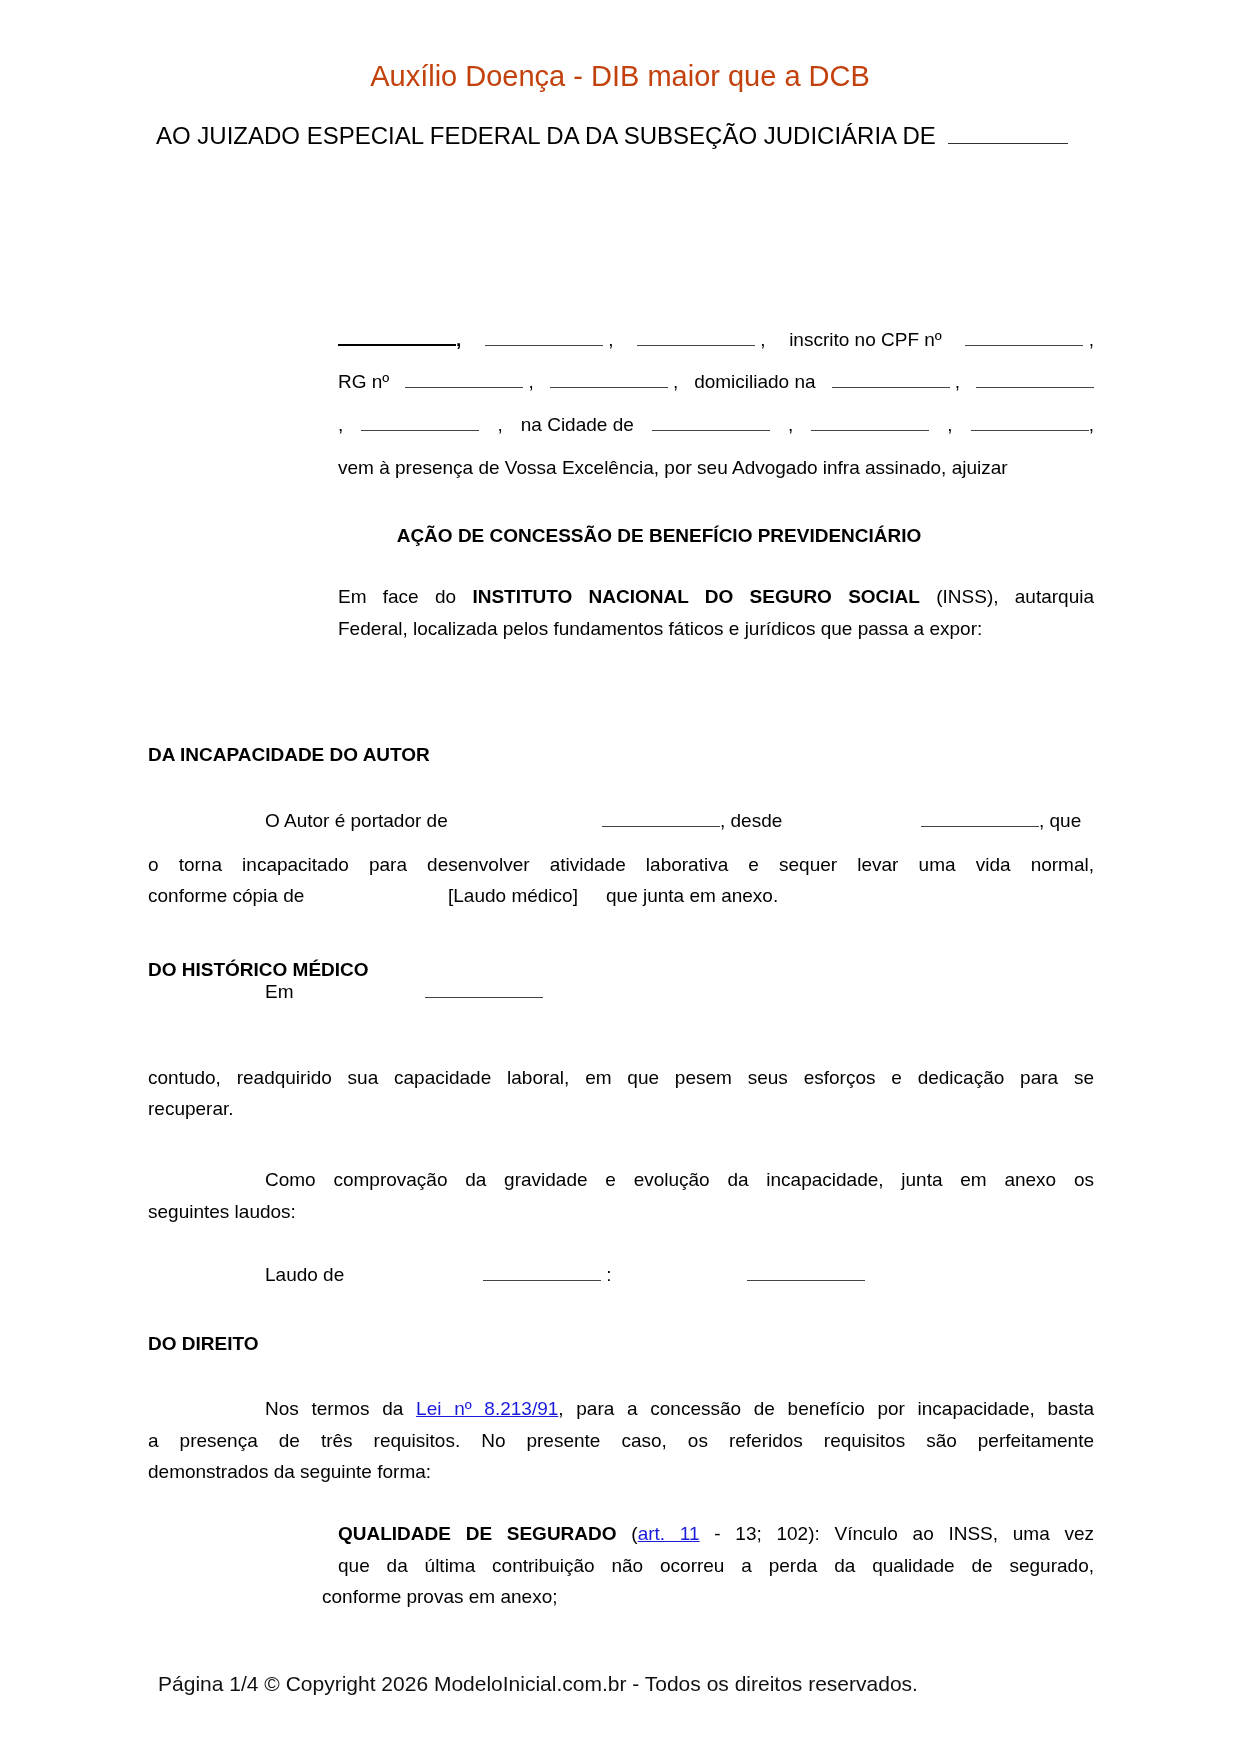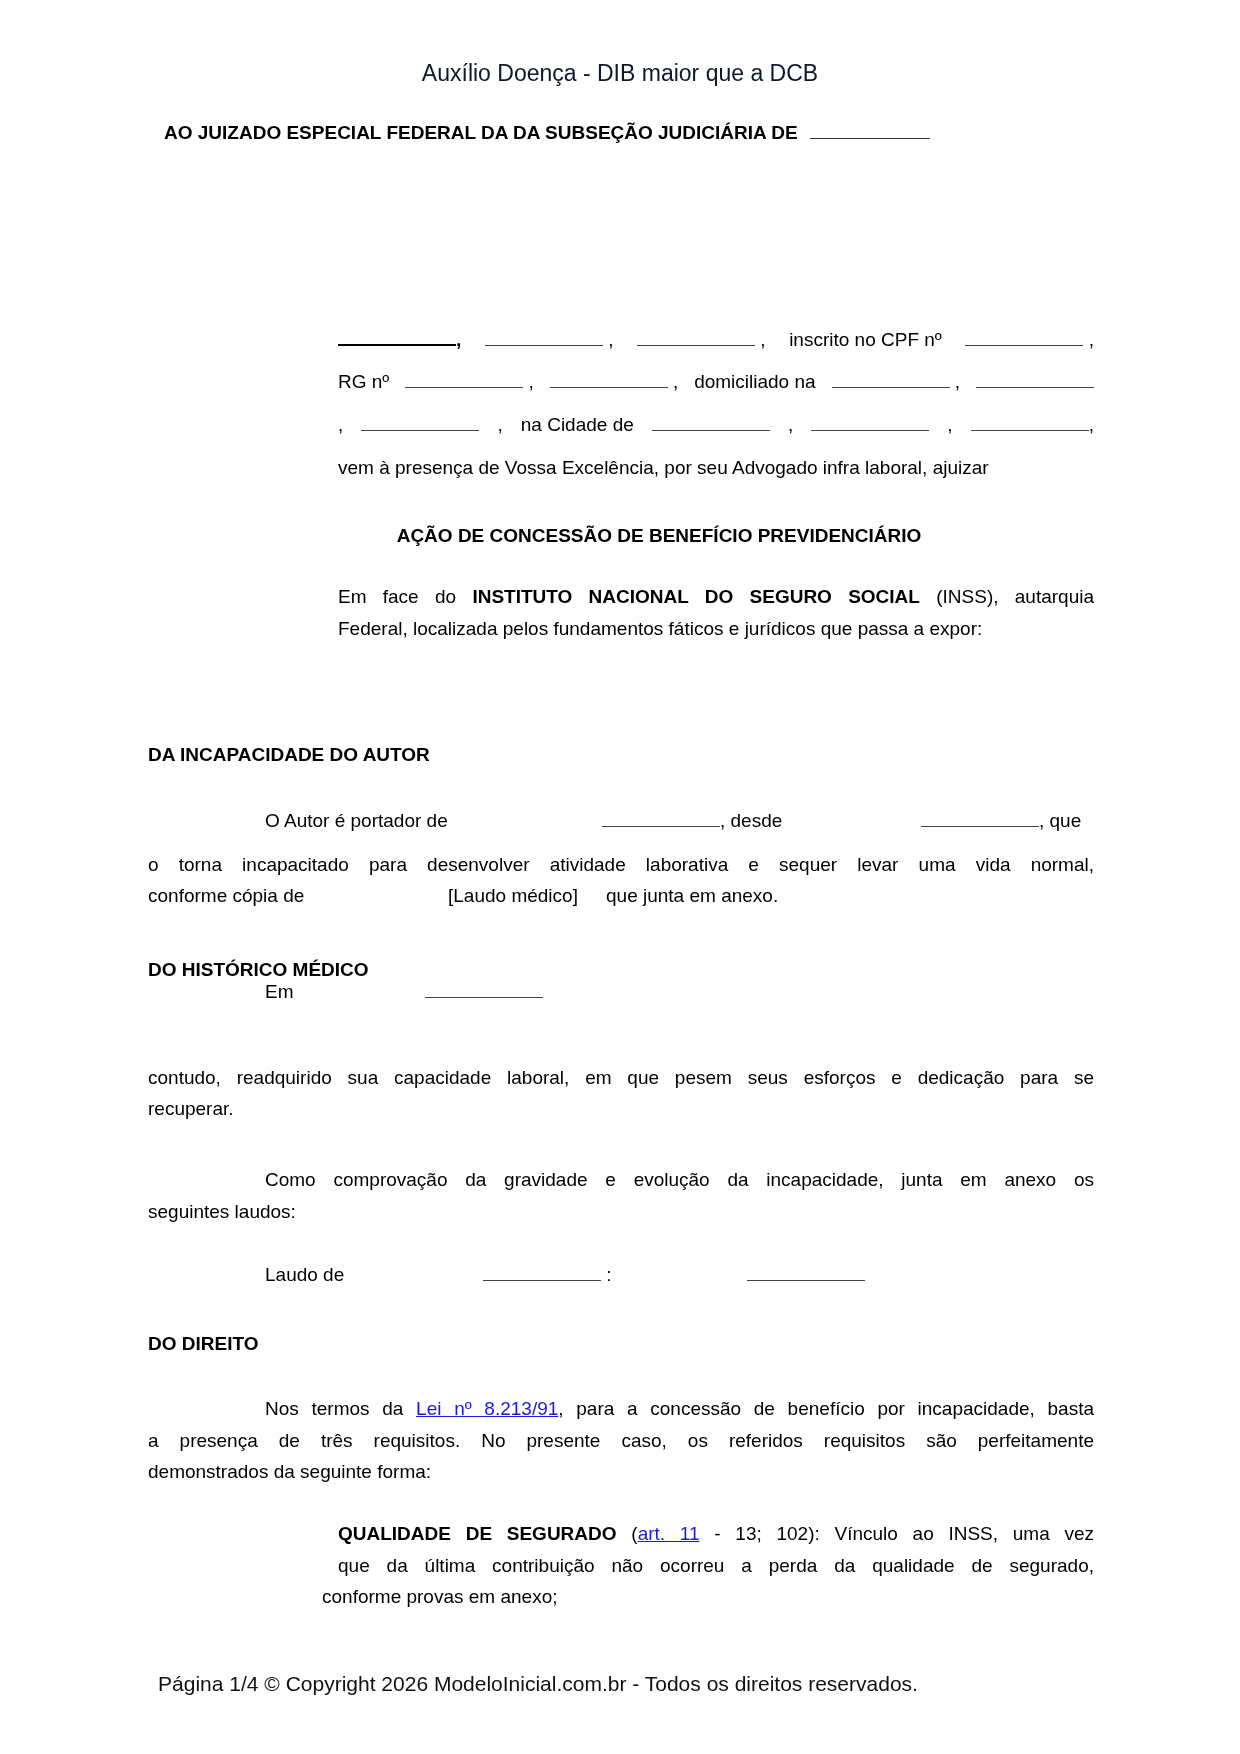--- a/index.html
+++ b/index.html
@@ -3,24 +3,24 @@
   <meta charset="utf-8">
   <style>
     html, body { margin: 0; padding: 0; background: #ffffff; }
     body {
       width: 1240px; height: 1754px; position: relative; overflow: hidden;
       font-family: "Liberation Sans", sans-serif; color: #000;
     }
     .abs { position: absolute; }
     .header-title {
       left: 0; width: 1240px; top: 60px; text-align: center;
-      font-size: 23px; color: #0f172a;
+      font-size: 29px; color: #c2410c;
     }
     .court {
-      left: 164px; top: 122px; font-size: 19px; font-weight: bold; white-space: nowrap;
+      left: 156px; top: 122px; font-size: 24px; font-weight: normal; white-space: nowrap;
     }
     .court .blank { display: inline-block; width: 120px; border-bottom: 1px solid #333; height: 16px; margin-left: 12px; vertical-align: baseline; }
     .p { font-size: 19px; line-height: 32px; }
     .blank {
       display: inline-block; border-bottom: 1px solid #444; height: 18px; vertical-align: baseline;
     }
     .blank.bold { border-bottom: 2px solid #000; }
     .w118 { width: 118px; }
     .row { position: absolute; left: 338px; width: 756px; font-size: 19px; white-space: nowrap;
       display: flex; justify-content: space-between; align-items: baseline; }
@@ -65,21 +65,21 @@
     <span class="blank w118"></span>
     <span>,</span>
     <span>na  Cidade  de</span>
     <span class="blank w118"></span>
     <span>,</span>
     <span class="blank w118"></span>
     <span>,</span>
     <span><span class="blank w118"></span>,</span>
   </div>
 
-  <div class="abs p" style="left:338px; top:452px; width:756px; white-space:nowrap;">vem à presença de Vossa Excelência, por seu Advogado infra laboral, ajuizar</div>
+  <div class="abs p" style="left:338px; top:452px; width:756px; white-space:nowrap;">vem à presença de Vossa Excelência, por seu Advogado infra assinado, ajuizar</div>
 
   <div class="abs center-title">AÇÃO DE CONCESSÃO DE BENEFÍCIO PREVIDENCIÁRIO</div>
 
   <div class="abs p just-all" style="left:338px; top:581px; width:756px;">
     <span>Em  face  do</span>
     <b>INSTITUTO NACIONAL DO SEGURO SOCIAL</b>
     <span>(INSS),  autarquia</span>
   </div>
   <div class="abs p" style="left:338px; top:613px; width:756px;">Federal, localizada pelos fundamentos fáticos e jurídicos que passa a expor:</div>
 

